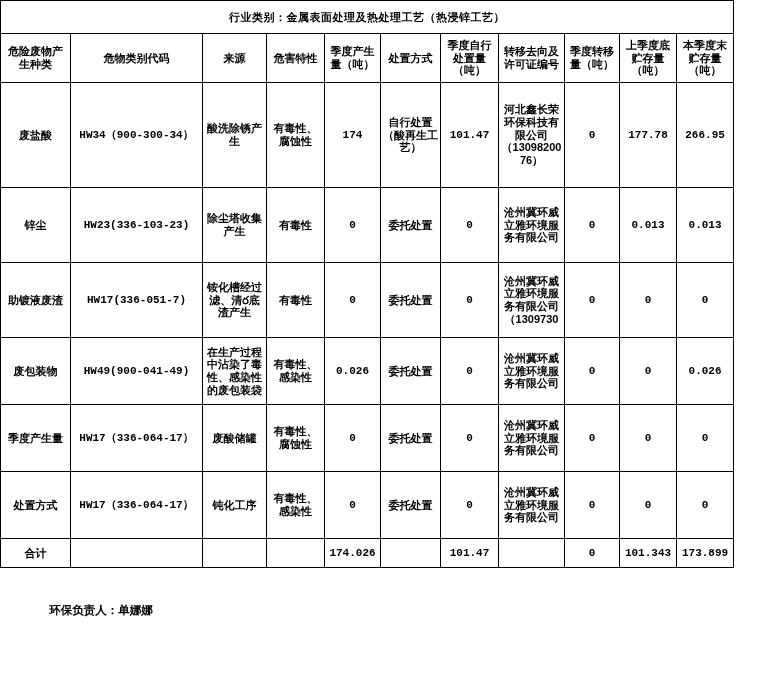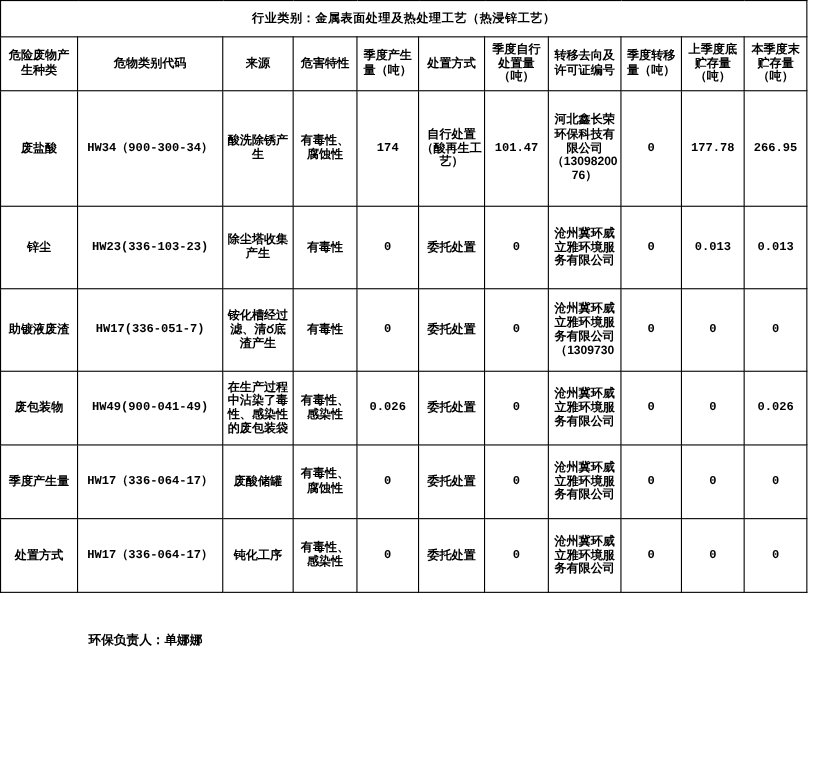--- a/index.html
+++ b/index.html
@@ -77,22 +77,22 @@
     line-height: 1.35;
   }
   .footer-table {
     border-collapse: collapse;
     table-layout: fixed;
     width: 763px;
   }
   .footer-table td {
     font-size: 11.5px;
     font-weight: bold;
-    text-align: right;
-    padding: 4px 18px;
+    text-align: center;
+    padding: 4px 4px;
     height: 20px;
     border: none;
   }
   .footer-left {
     border-left: 1px solid #000000;
     border-bottom: 1px solid #000000;
     border-right: 1px solid #000000;
   }
   .blank-gap {
     height: 8px;
@@ -215,20 +215,33 @@
       <td>有毒性、感染性</td>
       <td class="num-cell">0</td>
       <td>委托处置</td>
       <td class="num-cell">0</td>
       <td>沧州冀环威立雅环境服务有限公司</td>
       <td class="num-cell">0</td>
       <td class="num-cell">0</td>
       <td class="num-cell">0</td>
     </tr>
 
+    <tr class="total-row">
+      <td>合计</td>
+      <td></td>
+      <td></td>
+      <td></td>
+      <td class="num-cell">174.026</td>
+      <td></td>
+      <td class="num-cell">101.47</td>
+      <td></td>
+      <td class="num-cell">0</td>
+      <td class="num-cell">101.343</td>
+      <td class="num-cell">173.899</td>
+    </tr>
 
   </tbody>
     </table>
 
   <table class="footer-table">
     <colgroup>
       <col style="width:70px">
       <col style="width:132px">
       <col style="width:561px">
     </colgroup>

